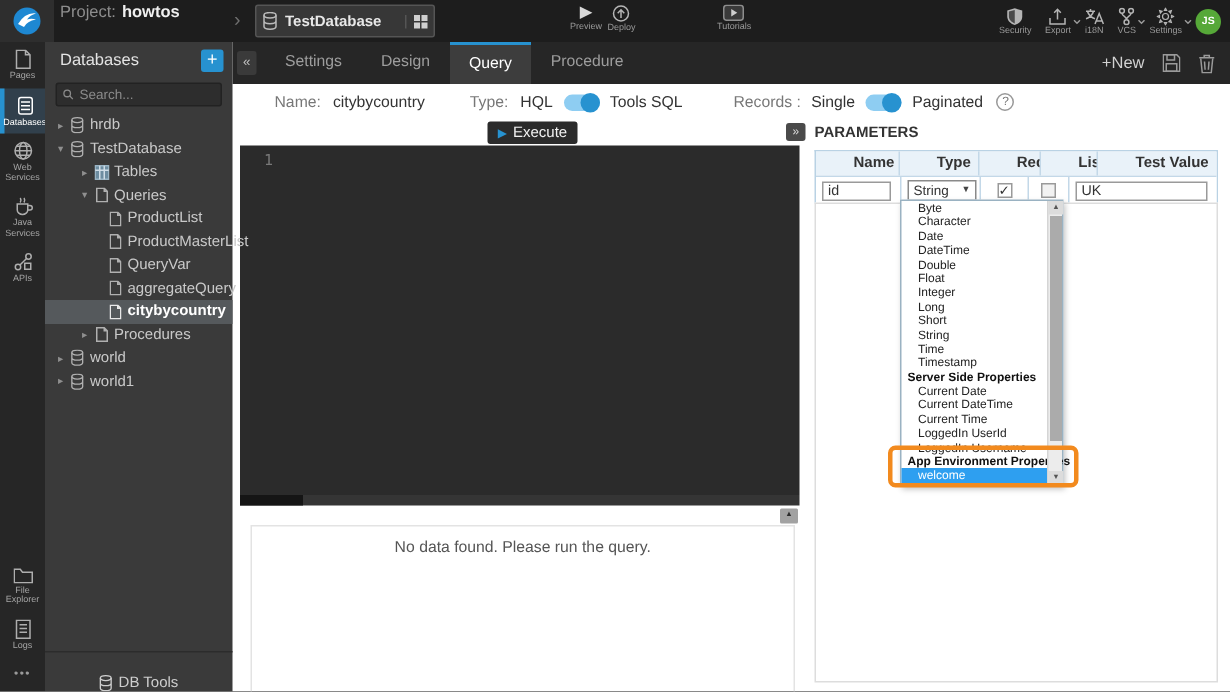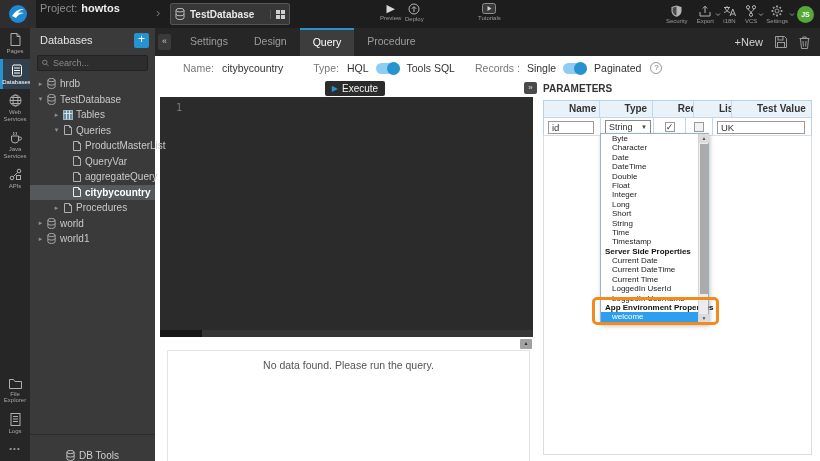--- a/index.html
+++ b/index.html
@@ -320,20 +320,28 @@
         <span class="tlbl">Tables</span>
       </div>
       <div class="trow lv1">
         <span class="exp">▾</span>
         <span class="ticon">
             <svg width="8" height="10" viewBox="0 0 8 10">
               <path d="M0.5 0.5 h5 l2 2 v7 h-7 z M5.5 0.5 v2 h2" fill="none" stroke="#b0b0b0"></path>
             </svg>
           </span>
         <span class="tlbl">Queries</span>
+      </div>
+      <div class="trow lv2">
+        <span class="ticon">
+            <svg width="8" height="10" viewBox="0 0 8 10">
+              <path d="M0.5 0.5 h5 l2 2 v7 h-7 z M5.5 0.5 v2 h2" fill="none" stroke="#b0b0b0"></path>
+            </svg>
+          </span>
+        <span class="tlbl">ProductList</span>
       </div>
       <div class="trow lv2">
         <span class="ticon">
             <svg width="8" height="10" viewBox="0 0 8 10">
               <path d="M0.5 0.5 h5 l2 2 v7 h-7 z M5.5 0.5 v2 h2" fill="none" stroke="#b0b0b0"></path>
             </svg>
           </span>
         <span class="tlbl">ProductMasterList</span>
       </div>
       <div class="trow lv2">
@@ -428,21 +436,21 @@
 
   <div class="content">
 
     <div class="qsettings">
       <span class="qlabel" style="margin-left:28px;">Name:</span>
       <span style="margin-left:8px;">citybycountry</span>
       <span class="qlabel" style="margin-left:30px;">Type:</span>
       <span style="margin-left:8px;">HQL</span>
       <span class="toggle" style="margin-left:7px;"></span>
       <span style="margin-left:7px;">Tools SQL</span>
-      <span class="qlabel" style="margin-left:20px;">Records :</span>
+      <span class="qlabel" style="margin-left:34px;">Records :</span>
       <span style="margin-left:7px;">Single</span>
       <span class="toggle" style="margin-left:7px;"></span>
       <span style="margin-left:7px;">Paginated</span>
       <span class="help-circle" style="margin-left:9px;">?</span>
     </div>
 
     <div class="execute-btn">
       <span class="etri">▶</span>
       <span>Execute</span>
     </div>

